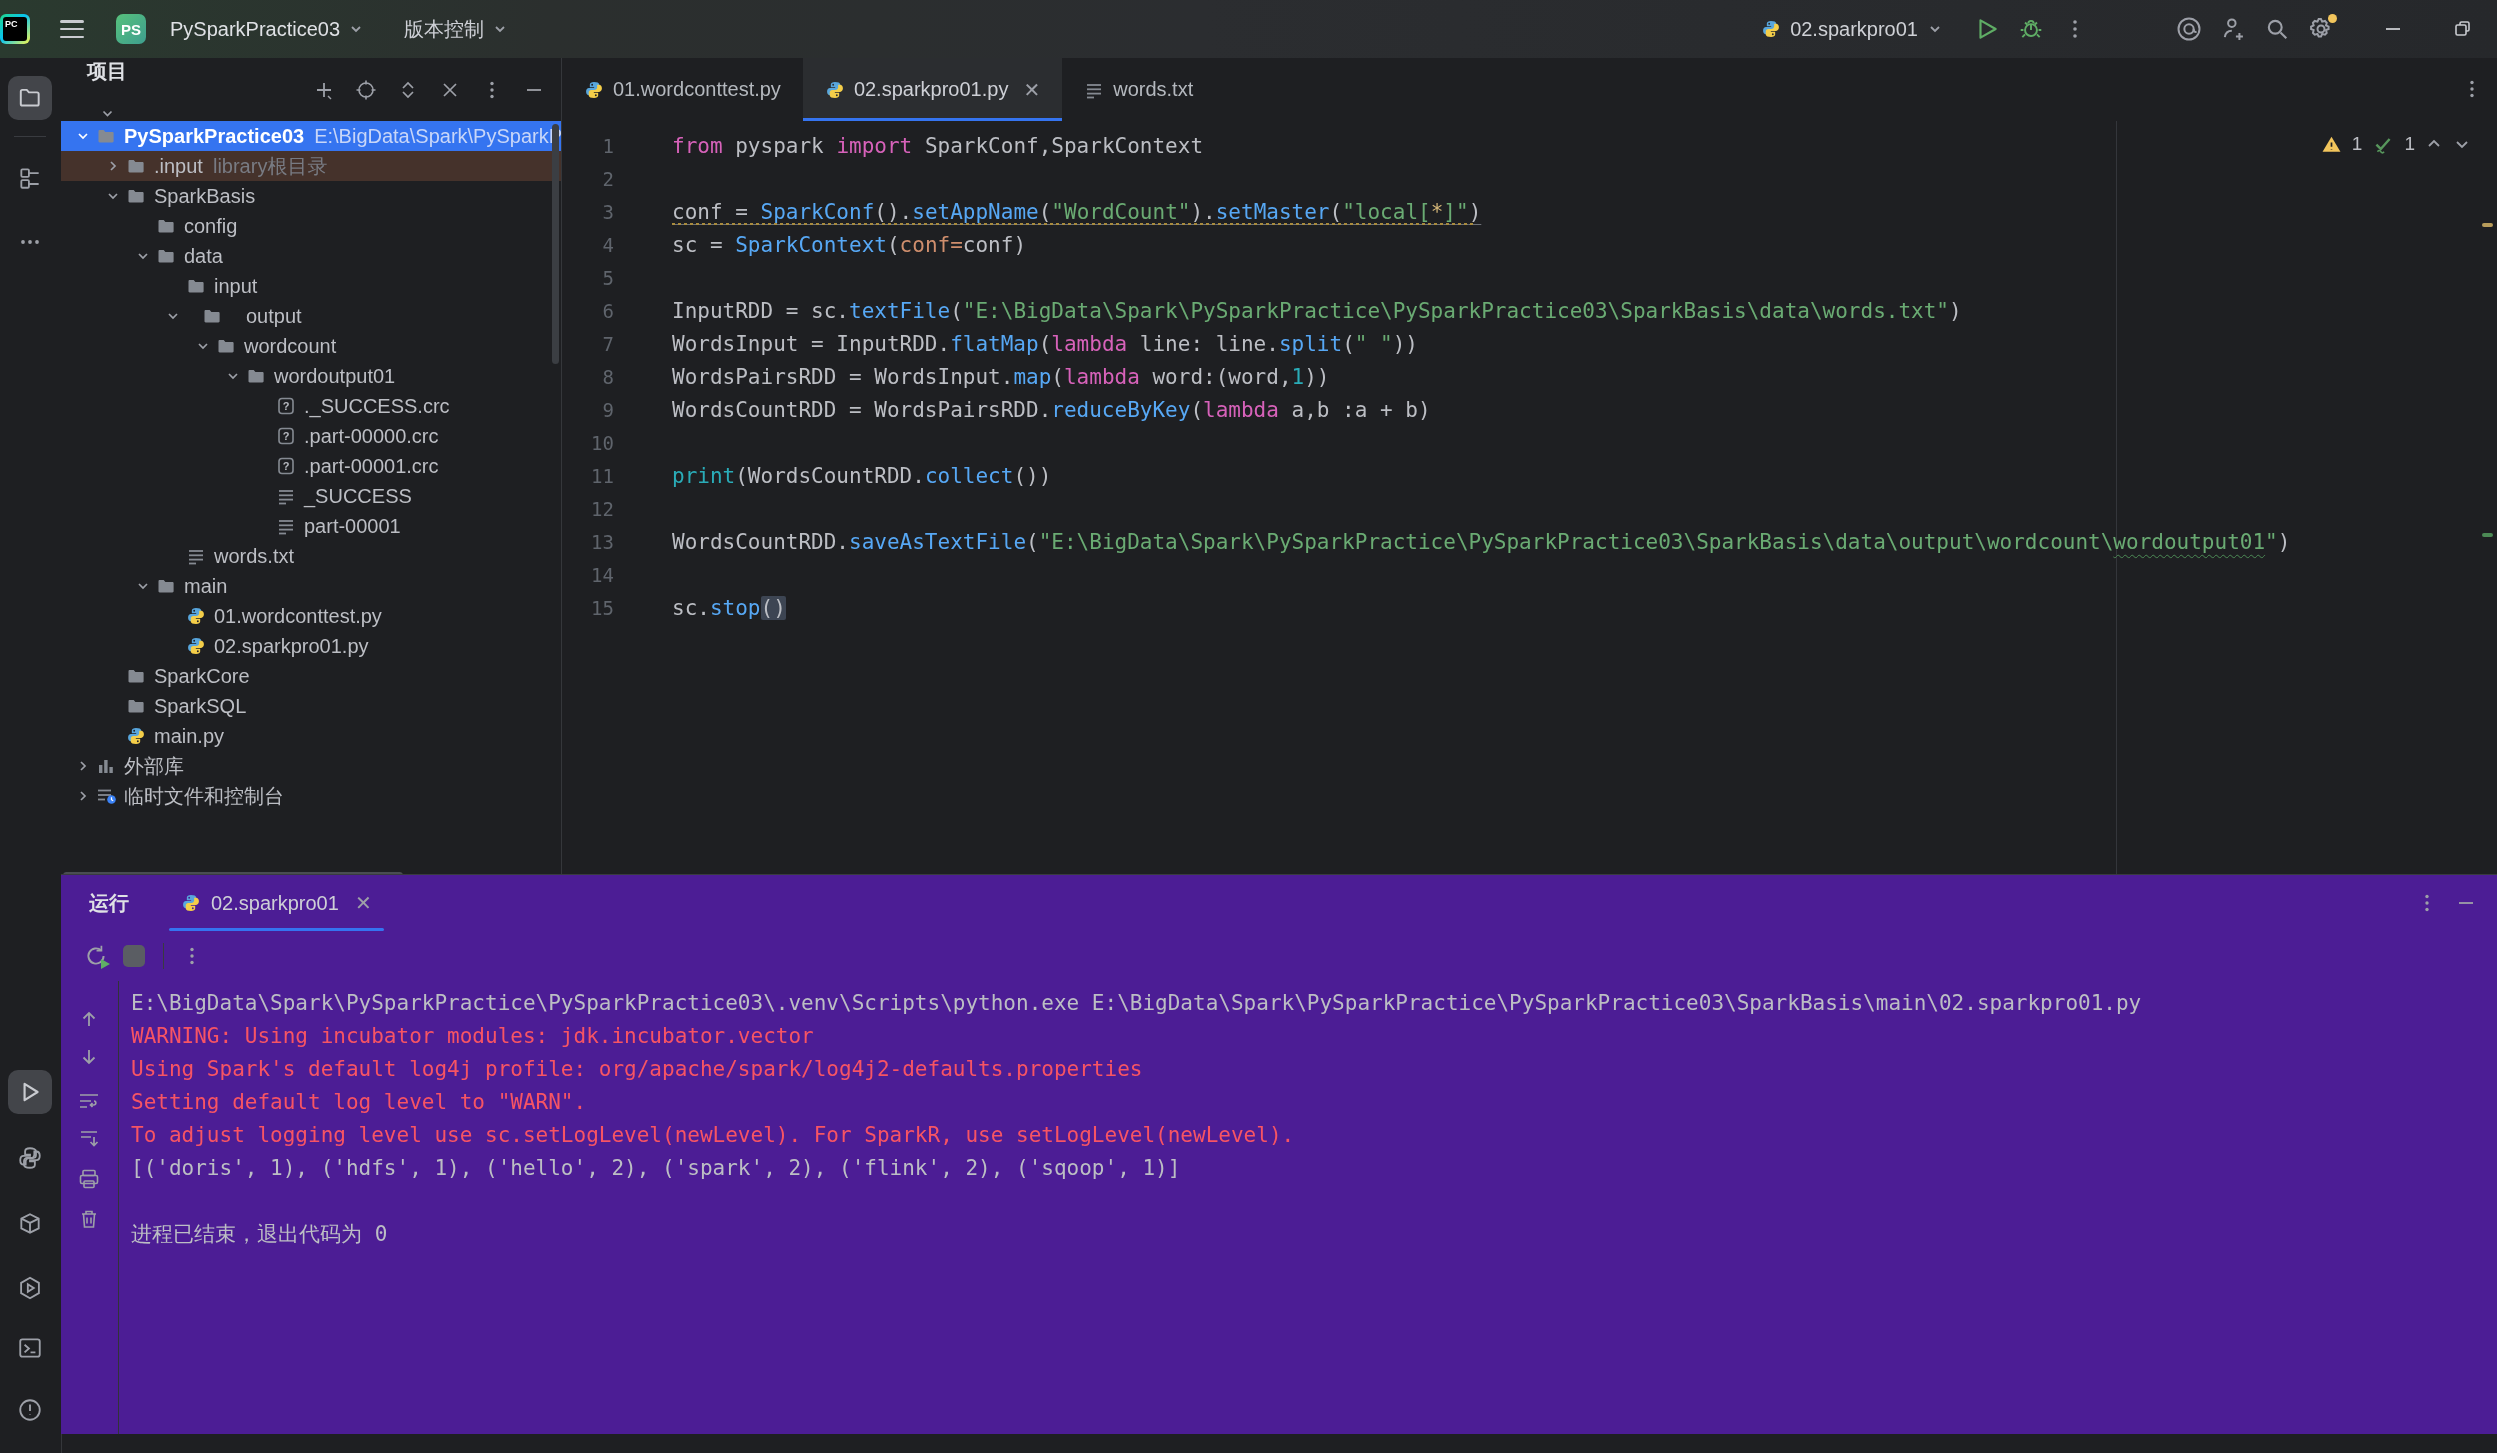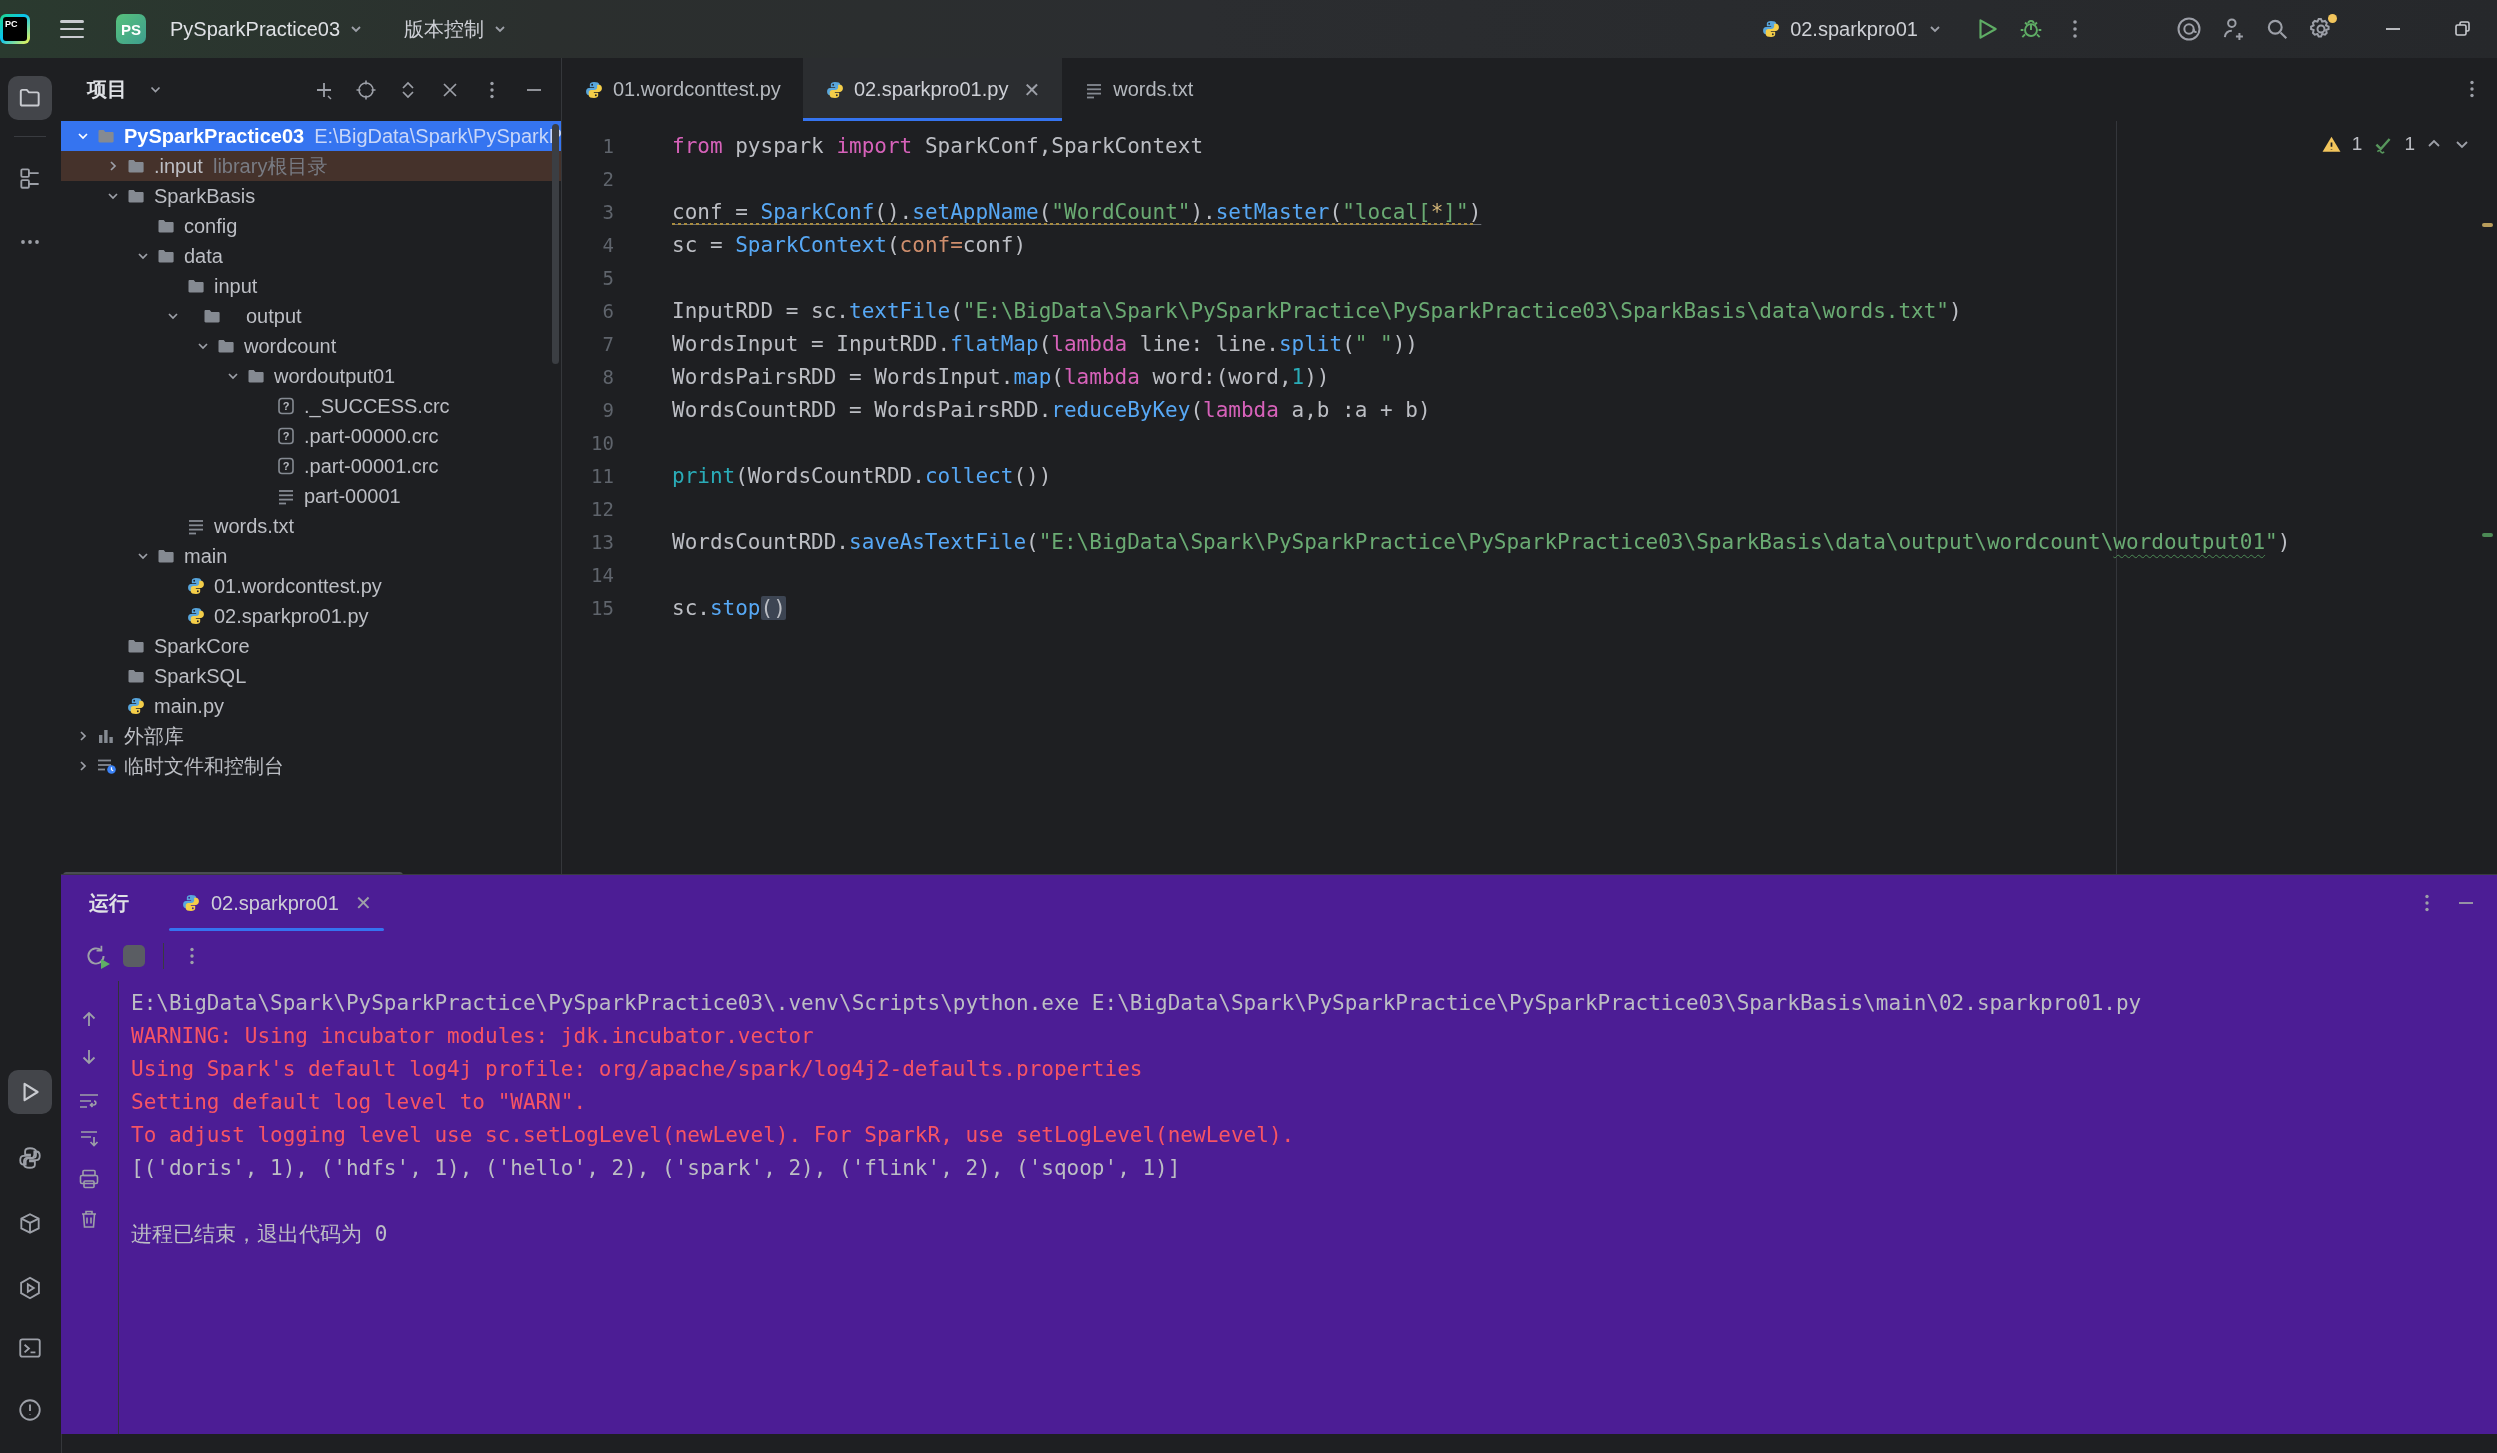--- a/index.html
+++ b/index.html
@@ -32,21 +32,21 @@
 
   
   .toolbar-left{position:absolute;left:0;top:58px;width:61px;height:1395px;background:#1E1F22;border-right:1px solid #35373B;}
   .twb-ic{position:absolute;left:8px;width:44px;height:44px;border-radius:10px;display:flex;align-items:center;justify-content:center;}
   .twb-ic.active{background:#43454A;}
   .twb-sep{position:absolute;left:14px;width:32px;height:1px;background:#393B40;}
 
   
   .proj-header{position:absolute;left:61px;top:58px;width:500px;height:63px;background:#1E1F22;
     border-bottom:1px solid #30323:;display:flex;align-items:center;}
-  .proj-title{margin-left:26px;font-size:20px;font-weight:bold;color:#DFE1E5;display:flex;align-items:center;gap:21px;}
+  .proj-title{margin-left:26px;font-size:20px;font-weight:bold;color:#DFE1E5;display:flex;align-items:center;gap:21px;flex-direction:column;}
   .ph-icons{margin-left:auto;display:flex;align-items:center;gap:8px;margin-right:10px;}
   .ph-ic{width:34px;height:34px;display:flex;align-items:center;justify-content:center;border-radius:6px;color:#9DA0A8;}
   .tree{position:absolute;left:61px;top:121px;width:500px;height:758px;overflow:hidden;background:#1E1F22;}
   .tree-row{height:30px;display:flex;align-items:center;white-space:nowrap;font-size:20px;color:#BCBEC4;}
   .tree-row .chv{width:27px;display:flex;justify-content:center;flex:none;}
   .tree-row .ticon{width:26px;flex:none;display:flex;align-items:center;}
   .tree-row .lbl{margin-left:2px;}
   .tree-row .sec{margin-left:10px;color:#787B83;}
   .tree-row.sel{background:#3574F0;color:#FFFFFF;}
   .tree-row.sel .lbl{font-weight:bold;}
@@ -457,20 +457,32 @@
       <div class="tree-row" style="padding-left: 188px;">
         <span class="chv" style="color:#9DA0A8"></span>
         <span class="ticon">
           <svg width="20" height="20" viewBox="0 0 20 20" stroke="#858A92" stroke-width="1.8">
             <line x1="3" y1="5" x2="17" y2="5"></line>
             <line x1="3" y1="9.3" x2="17" y2="9.3"></line>
             <line x1="3" y1="13.6" x2="17" y2="13.6"></line>
             <line x1="3" y1="17.5" x2="10" y2="17.5"></line>
           </svg>
         </span>
+        <span class="lbl">_SUCCESS</span>
+      </div>
+      <div class="tree-row" style="padding-left: 188px;">
+        <span class="chv" style="color:#9DA0A8"></span>
+        <span class="ticon">
+          <svg width="20" height="20" viewBox="0 0 20 20" stroke="#858A92" stroke-width="1.8">
+            <line x1="3" y1="5" x2="17" y2="5"></line>
+            <line x1="3" y1="9.3" x2="17" y2="9.3"></line>
+            <line x1="3" y1="13.6" x2="17" y2="13.6"></line>
+            <line x1="3" y1="17.5" x2="10" y2="17.5"></line>
+          </svg>
+        </span>
         <span class="lbl">part-00001</span>
       </div>
       <div class="tree-row" style="padding-left: 98px;">
         <span class="chv" style="color:#9DA0A8"></span>
         <span class="ticon">
           <svg width="20" height="20" viewBox="0 0 20 20" stroke="#858A92" stroke-width="1.8">
             <line x1="3" y1="5" x2="17" y2="5"></line>
             <line x1="3" y1="9.3" x2="17" y2="9.3"></line>
             <line x1="3" y1="13.6" x2="17" y2="13.6"></line>
             <line x1="3" y1="17.5" x2="10" y2="17.5"></line>

